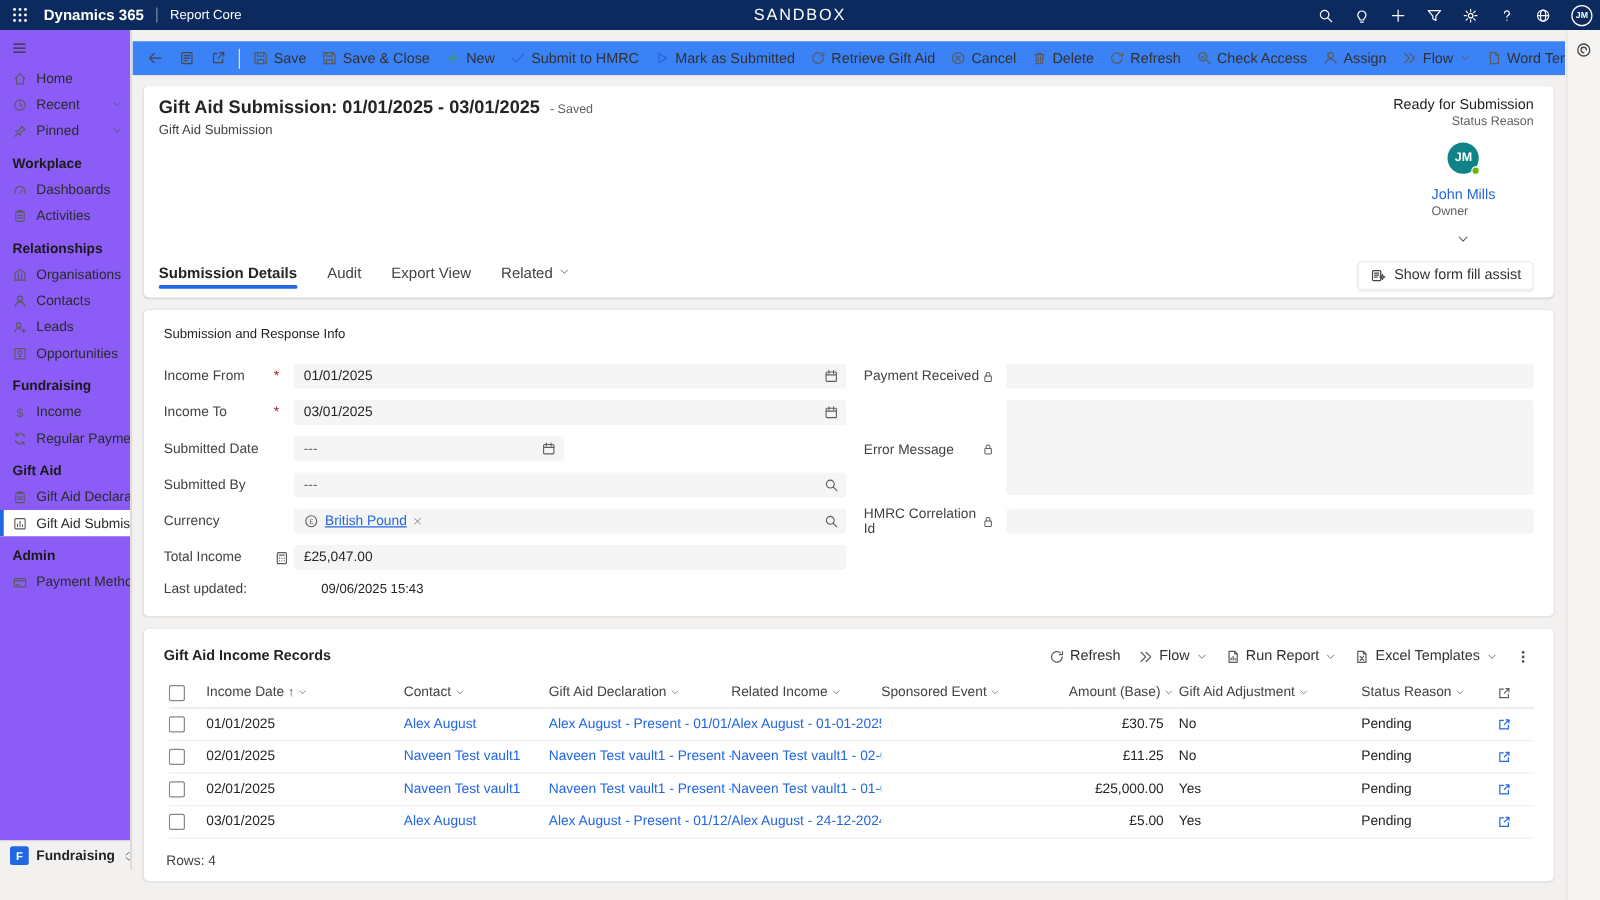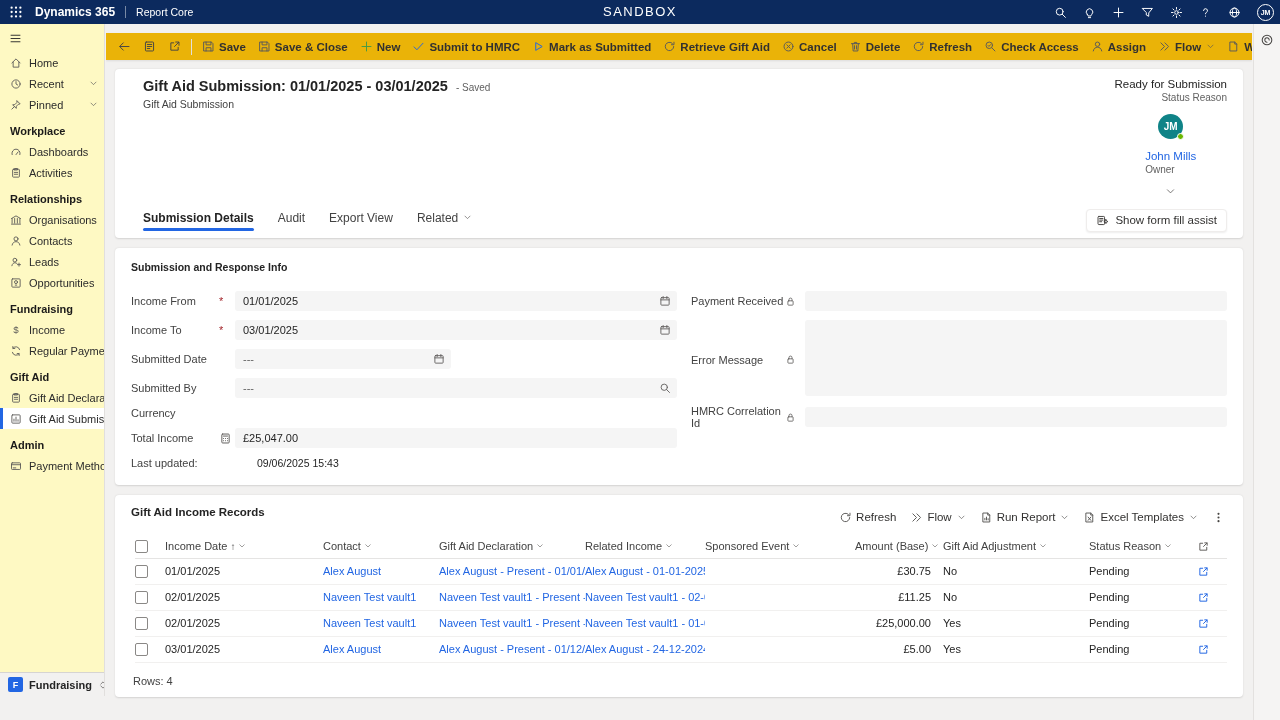--- a/index.html
+++ b/index.html
@@ -15,21 +15,21 @@
   .waffle { width:24px; height:24px; display:flex; align-items:center; justify-content:center; cursor:pointer; }
   .tb-app { font-weight:700; font-size:12px; margin:0 10px 0 7px; white-space:nowrap; }
   .tb-div { width:1px; height:12px; background:rgba(255,255,255,.45); margin-right:10px; }
   .tb-env { font-size:10.5px; white-space:nowrap; }
   .tb-banner { position:absolute; left:50%; transform:translateX(-50%); font-size:13px; font-weight:300; letter-spacing:1.5px; line-height:24px; }
   .tb-right { margin-left:auto; display:flex; align-items:center; gap:16px; }
   .tb-right .ic { width:13px; height:13px; cursor:pointer; }
   .avatar-outline { width:17px; height:17px; border:1px solid #fff; border-radius:50%; display:flex; align-items:center; justify-content:center; font-size:7px; font-weight:700; cursor:pointer; }
 
   
-  .sidebar { position:absolute; top:24px; left:0; bottom:24px; width:105px; background:#fef9c3; border-right:1px solid #e1dfdd; overflow:hidden; }
+  .sidebar { position:absolute; top:24px; left:0; bottom:24px; width:105px; background:#8b5cf6; border-right:1px solid #e1dfdd; overflow:hidden; }
   .burger { padding:8px 0 7px 9px; color:#323130; cursor:pointer; width:30px; }
   .nav-item { display:flex; align-items:center; height:21px; padding-left:10px; gap:7px; color:#2b2b2b; cursor:pointer; }
   .nav-item .ic { width:12px; height:12px; color:#5b5a58; flex:none; }
   .nav-item .lbl { white-space:nowrap; overflow:hidden; font-size:11px; }
   .nav-item .chev { margin-left:auto; padding-right:6px; color:#605e5c; }
   .nav-item .chev .ic { width:9px; height:9px; }
   .nav-item.sel { background:#fff; box-shadow:inset 3px 0 0 #2266e3; }
   .nav-head { font-weight:700; font-size:11px; color:#1b1a19; padding:10px 0 4px 10px; white-space:nowrap; }
   .side-foot { position:absolute; bottom:0; left:0; width:105px; height:24px; background:#f2f1f0; border-top:1px solid #d6d4d2; display:flex; align-items:center; padding:0 6px 0 8px; gap:6px; cursor:pointer; }
   .f-badge { width:15px; height:15px; border-radius:2px; background:#2266e3; color:#fff; font-size:9px; font-weight:700; display:flex; align-items:center; justify-content:center; flex:none; }
@@ -37,33 +37,33 @@
   .side-foot .chev { margin-left:auto; color:#605e5c; }
   .side-foot .chev .ic { width:10px; height:10px; }
 
   
   .rail { position:absolute; top:24px; right:0; bottom:0; width:27px; background:#f5f4f3; border-left:1px solid #e3e1df; display:flex; justify-content:center; padding-top:9px; }
   .rail .ic { width:14px; height:14px; color:#484644; cursor:pointer; }
 
   
   .main { position:absolute; top:24px; left:106px; right:28px; bottom:0; background:#f2f1f0; overflow:hidden; }
 
-  .cmdbar { margin-top:9px; background:#eab308; height:27px; display:flex; align-items:center; padding:0 10px 0 6px; box-shadow:0 1px 2px rgba(0,0,0,.09); position:relative; z-index:2;font-weight:bold; }
+  .cmdbar { margin-top:9px; background:#3b82f6; height:27px; display:flex; align-items:center; padding:0 10px 0 6px; box-shadow:0 1px 2px rgba(0,0,0,.09); position:relative; z-index:2; }
   .icon-btn { width:25px; height:22px; display:flex; align-items:center; justify-content:center; color:#484644; border-radius:3px; cursor:pointer; flex:none; }
   .cmd { display:flex; align-items:center; gap:4px; padding:0 6px; height:22px; border-radius:3px; font-size:11.5px; color:#323130; white-space:nowrap; cursor:pointer; flex:none; }
   .cmd .ic { width:13px; height:13px; color:#5b5a58; }
   .cmd .green { color:#459a45; }
   .cmd .blue { color:#2266e3; }
   .dchev { width:9px !important; height:9px !important; color:#605e5c; margin-left:1px; }
   .cmd-sep { width:1px; height:16px; background:#e1dfdd; margin:0 4px; flex:none; }
 
   .card { background:#fff; border-radius:4px; box-shadow:0 0.6px 1.8px rgba(0,0,0,.13); }
 
   
-  .head-card { margin:9px 9px 0 9px; padding:9px 16px 0 28px; }
+  .head-card { margin:9px 9px 0 9px; padding:9px 16px 0 12px; }
   .hc-top { display:flex; align-items:flex-start; }
   .hc-title { font-size:14.5px; font-weight:700; }
   .hc-saved { font-size:10px; color:#616161; font-weight:400; margin-left:5px; }
   .hc-entity { font-size:10.5px; color:#424242; margin-top:4px; }
   .hc-right { margin-left:auto; display:flex; align-items:center; gap:11px;flex-direction:column; }
   .status-blk { text-align:right; }
   .status-v { font-size:11.5px; }
   .status-l { font-size:10px; color:#616161; margin-top:2px; }
   .owner-av { position:relative; width:25px; height:25px; border-radius:50%; background:#0f8387; color:#fff; font-size:10px; font-weight:700; display:flex; align-items:center; justify-content:center; flex:none; cursor:pointer; }
   .presence { position:absolute; right:-1px; bottom:-1px; width:7px; height:7px; border-radius:50%; background:#6bb700; border:1.5px solid #fff; }
@@ -72,21 +72,21 @@
   .hc-chev { color:#605e5c; cursor:pointer; }
   .hc-tabs { display:flex; align-items:center; margin-top:9px; height:32px; }
   .tab { font-size:12px; color:#424242; margin-right:24px; padding-bottom:9px; position:relative; cursor:pointer; display:flex; align-items:center; gap:4px; }
   .tab.active { font-weight:700; color:#242424; }
   .tab.active::after { content:""; position:absolute; left:0; right:0; bottom:3px; height:3px; border-radius:2px; background:#2266e3; }
   .formfill-btn { margin-left:auto; display:flex; align-items:center; gap:6px; font-size:11.5px; color:#323130; border:1px solid #efedec; border-radius:4px; padding:4px 9px; box-shadow:0 1px 2px rgba(0,0,0,.07); background:#fff; cursor:pointer; margin-bottom:4px; }
   .formfill-btn .ic { width:13px; height:13px; color:#484644; }
 
   
   .form-card { margin:10px 9px 0 9px; padding:13px 16px 16px 10px; }
-  .section-title { font-size:10.5px; font-weight:700; margin:0 0 18px 6px; }
+  .section-title { font-size:10.5px; font-weight:400; margin:0 0 18px 6px; }
   .form-cols { display:flex; gap:14px; }
   .fcol-l { width:552px; flex:none; padding-left:6px; }
   .fcol-r { flex:1; }
   .frow { display:flex; align-items:center; margin-bottom:9px; }
   .frow.top { align-items:center; }
   .flabel { width:88px; flex:none; font-size:11px; color:#424242; }
   .fmark { width:16px; flex:none; color:#a4262c; font-size:11px; display:flex; align-items:center; }
   .fmark .ic { width:13px; height:13px; color:#605e5c; }
   .fctrl { flex:1; position:relative; background:#f5f5f5; border-radius:3px; height:20px; display:flex; align-items:center; padding:0 26px 0 8px; font-size:11px; cursor:text; }
   .fctrl.short { flex:none; width:216px; }
@@ -99,21 +99,21 @@
   .pill .x { color:#605e5c; width:8px; height:8px; cursor:pointer; }
   .flabel2 { width:94px; flex:none; font-size:11px; color:#424242; }
   .flock { width:20px; flex:none; color:#605e5c; display:flex; }
   .flock .ic { width:11px; height:11px; }
   .tarea { height:76px; align-items:flex-start; padding-top:4px; cursor:text; }
   .lastrow { display:flex; font-size:10.5px; margin-top:4px; }
   .lastrow .flabel { color:#424242; width:126px; }
 
   
   .grid-card { margin:10px 9px 0 9px; padding:8px 0 6px 0; }
-  .gc-bar { display:flex; align-items:flex-start; padding:3px 12px 7px 16px; }
+  .gc-bar { display:flex; align-items:center; padding:3px 12px 7px 16px; }
   .gc-title { font-size:11.5px; font-weight:700; }
   .gc-actions { margin-left:auto; display:flex; align-items:center; gap:2px; }
   .gtable { table-layout:fixed; border-collapse:collapse; width:calc(100% - 42px); margin:0 22px 0 20px; }
   .gtable th { font-weight:400; font-size:11px; color:#424242; text-align:left; height:23px; border-bottom:1px solid #e5e4e3; white-space:nowrap; overflow:hidden; cursor:pointer; }
   .gtable td { height:26px; font-size:11px; border-bottom:1px solid #f1f0ef; white-space:nowrap; overflow:hidden; text-overflow:clip; }
   .hflex { display:inline-flex; align-items:center; gap:3px; }
   .hchev { width:8px !important; height:8px !important; color:#605e5c; }
   .sortup { font-size:10px; color:#424242; }
   .chk { width:13px; height:13px; border:1px solid #8a8886; border-radius:2px; background:#fff; cursor:pointer; }
   .lnk { color:#2266e3; cursor:pointer; }
@@ -691,20 +691,34 @@
           <div class="fctrl">
             <span class="muted">---</span>
             <svg class="ic ric">
                 <use href="#i-search"></use>
               </svg>
           </div>
         </div>
         <div class="frow">
           <span class="flabel">Currency</span>
           <span class="fmark"></span>
+          <div class="fctrl">
+            <span class="pill">
+              <svg class="ic coin">
+                  <use href="#i-coin"></use>
+                </svg>
+              <a>British Pound</a>
+              <svg class="ic x">
+                  <use href="#i-x"></use>
+                </svg>
+            </span>
+            <svg class="ic ric">
+                <use href="#i-search"></use>
+              </svg>
+          </div>
         </div>
         <div class="frow">
           <span class="flabel">Total Income</span>
           <span class="fmark">
               <svg class="ic">
                 <use href="#i-calc"></use>
               </svg>
             </span>
           <div class="fctrl noicon">
             <span>£25,047.00</span>

